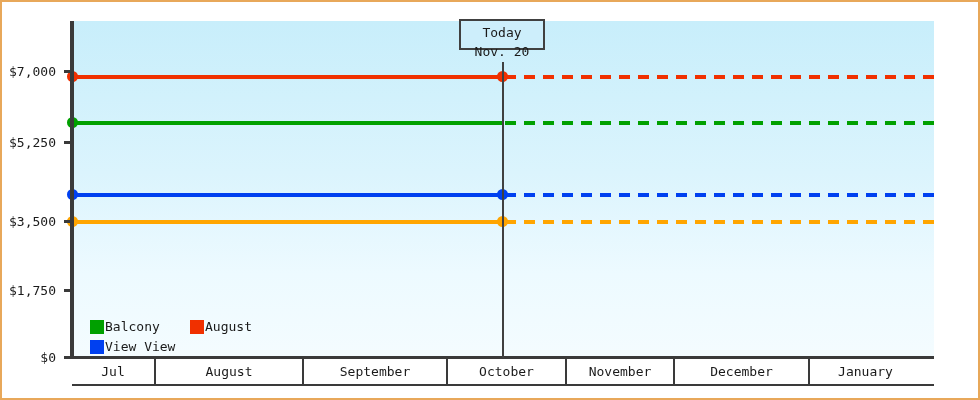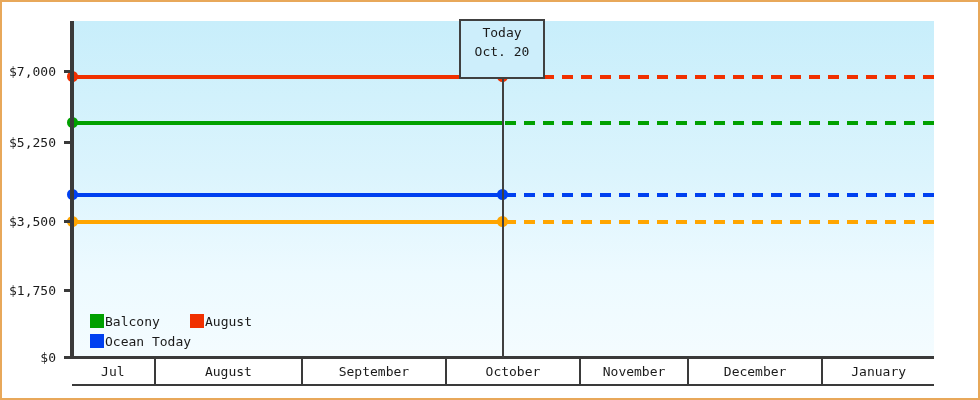--- a/index.html
+++ b/index.html
@@ -89,21 +89,21 @@
     top: 60px;
     width: 2px;
     height: 296px;
     background: #404040;
   }
   #today-box {
     position: absolute;
     left: 457px;
     top: 17px;
     width: 86px;
-    height: 60px;
+    height: 31px;
     box-sizing: border-box;
     border: 2px solid #404040;
     background: #cdeefb;
     text-align: center;
     font-size: 13px;
     color: #1a1a1a;
     line-height: 19px;
     padding-top: 2px;
   }
 
@@ -112,21 +112,21 @@
     position: absolute;
     left: 88px;
     top: 312px;
     display: grid;
     grid-template-columns: 100px auto;
     grid-auto-rows: 20px;
     column-gap: 0px;
   }
   .legend-item {
     display: flex;
-    align-items: flex-start;
+    align-items: flex-end;
     height: 20px;
   }
   .legend-swatch {
     width: 14px;
     height: 14px;
     flex: 0 0 auto;
   }
   .legend-label {
     font-size: 13px;
     color: #1a1a1a;
@@ -206,41 +206,41 @@
 
   <div class="y-tick" style="top:287px;"></div>
   <div class="y-label" style="top:282px;">$1,750</div>
 
   <div class="y-tick" style="top:354px;"></div>
   <div class="y-label" style="top:349px;">$0</div>
 
   <div id="today-line"></div>
   <div id="today-box">
     <div>Today</div>
-    <div>Oct. 20</div>
+    <div>Nov. 20</div>
   </div>
 
   <div id="legend">
     <div class="legend-item">
       <span class="legend-swatch" style="background:#00a000;"></span>
       <span class="legend-label">Balcony</span>
     </div>
     <div class="legend-item">
       <span class="legend-swatch" style="background:#f03000;"></span>
       <span class="legend-label">August</span>
     </div>
     <div class="legend-item">
       <span class="legend-swatch" style="background:#0040f0;"></span>
-      <span class="legend-label">Ocean Today</span>
+      <span class="legend-label">View View</span>
     </div>
   </div>
 
   <div id="month-axis">
     <div class="month-cell" style="width:84px;">Jul</div>
     <div class="month-cell" style="width:148px;">August</div>
     <div class="month-cell" style="width:144px;">September</div>
-    <div class="month-cell" style="width:135px;">October</div>
+    <div class="month-cell" style="width:119px;">October</div>
     <div class="month-cell" style="width:108px;">November</div>
     <div class="month-cell" style="width:135px;">December</div>
     <div class="month-cell" style="width:111px;">January</div>
   </div>
 
 </div>
 
 </body></html>

